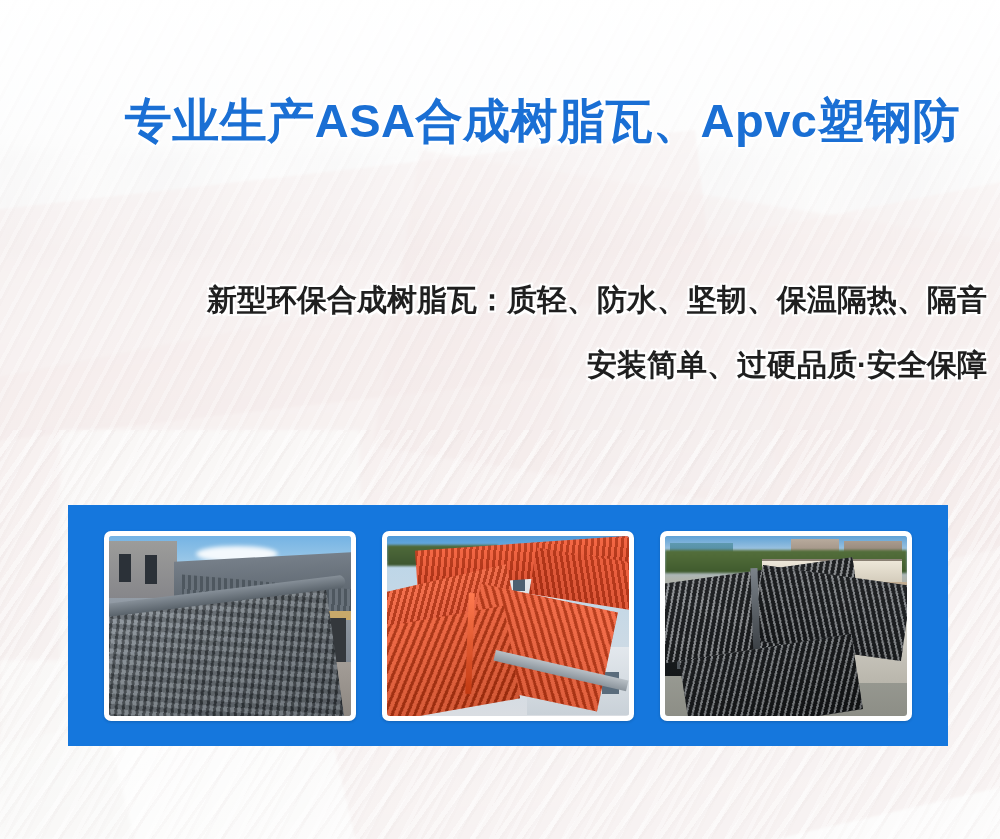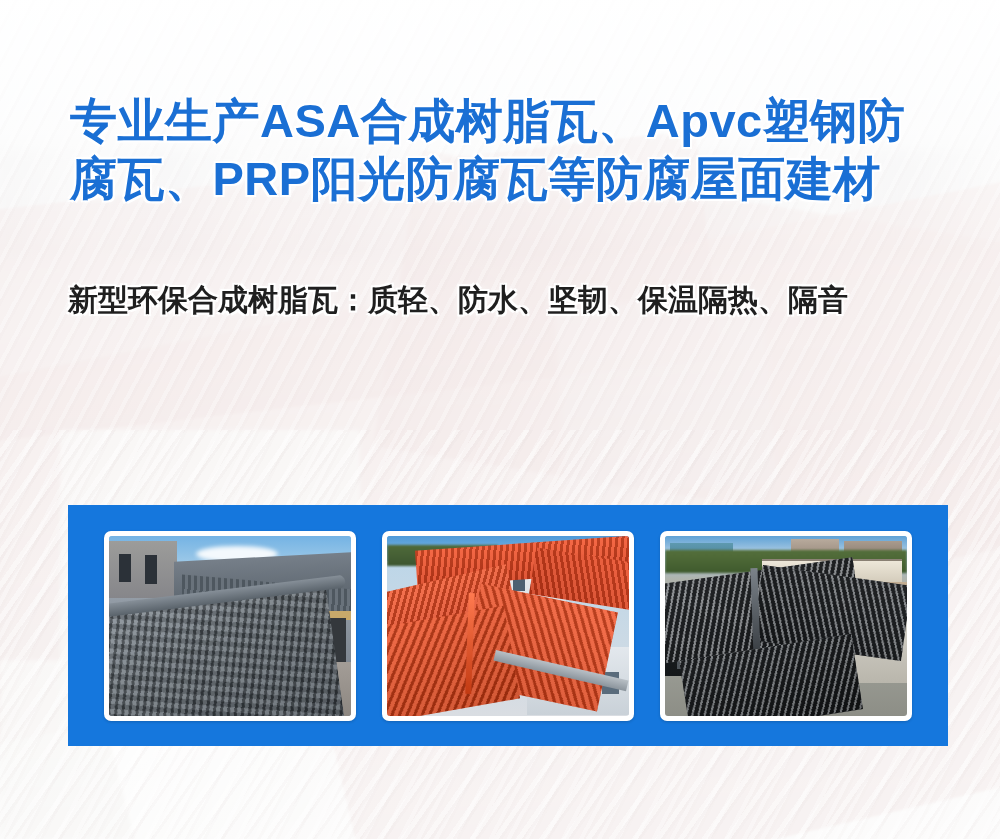--- a/index.html
+++ b/index.html
@@ -4,20 +4,21 @@
 <style>
   html,body{margin:0;padding:0;}
   body{
     width:1000px;height:839px;overflow:hidden;
     font-family:"Liberation Sans","DejaVu Sans",sans-serif;
     background:#f2f0ef;
   }
   .banner{
     position:relative;width:1000px;height:839px;overflow:hidden;
     background:#f4f2f1;
+    text-align:right;
   }
 
   
   .bg-layer{position:absolute;inset:0;overflow:hidden;}
 
   
   .bg-sky{
     position:absolute;left:0;top:0;width:1000px;height:250px;
     background:linear-gradient(180deg,#fbfcfd 0%,#f7f9fb 35%,#f4f4f3 70%,#f1eeed 100%);
   }
@@ -130,21 +131,21 @@
        2px -2px 0 rgba(255,255,255,.95),
       -2px  2px 0 rgba(255,255,255,.95),
        2px  2px 0 rgba(255,255,255,.95),
        0 0 10px rgba(255,255,255,.9);
     white-space:nowrap;
   }
   .headline .hl-line{display:block;}
 
   
   .subcopy{
-    position:absolute;left:68px;top:272px;width:900px;
+    position:absolute;left:87px;top:272px;width:900px;
   }
   .sub-line{
     display:block;
     font-size:30px;font-weight:bold;line-height:55px;
     color:#1f1f1f;
     white-space:nowrap;
     text-shadow:
       -2px -2px 0 rgba(255,255,255,.95),
        2px -2px 0 rgba(255,255,255,.95),
       -2px  2px 0 rgba(255,255,255,.95),
@@ -333,25 +334,25 @@
     <div class="roofD"></div>
     <div class="wallC"></div>
     <div class="wallD"></div>
     <div class="tiles"></div>
     <div class="tiles2"></div>
     <div class="veil"></div>
   </div>
 
   <div class="headline">
     <span class="hl-line">专业生产ASA合成树脂瓦、Apvc塑钢防</span>
-    <span class="hl-line">腐瓦、PRP阳光防腐瓦等防腐屋面建材</span>
   </div>
 
   <div class="subcopy">
     <span class="sub-line">新型环保合成树脂瓦：质轻、防水、坚韧、保温隔热、隔音</span>
+    <span class="sub-line gap">安装简单、过硬品质·安全保障</span>
   </div>
 
   <div class="gallery">
 
     <div class="photo">
       <div class="photo-inner p1">
         <div class="sky"></div>
         <div class="cloud1"></div>
         <div class="cloud2"></div>
         <div class="bldgL"></div>

